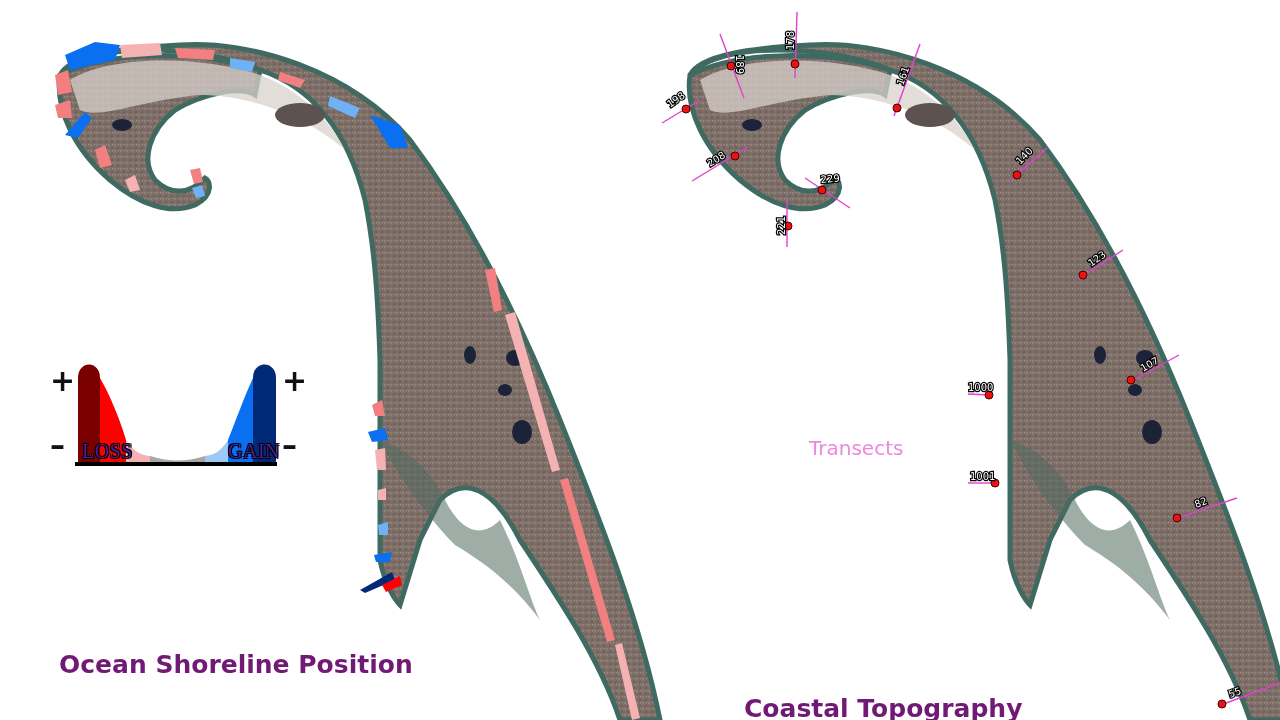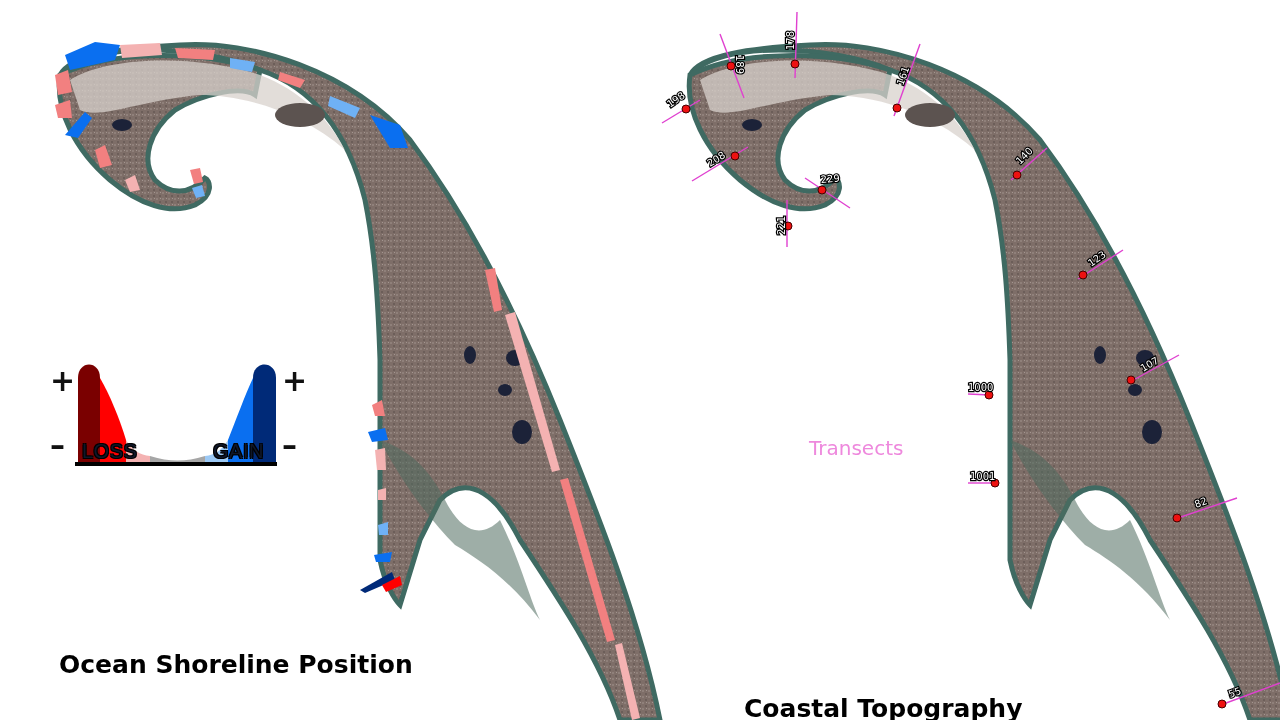--- a/index.html
+++ b/index.html
@@ -1,31 +1,31 @@
 <!DOCTYPE html>
 <html><head>
 <meta charset="utf-8">
 <style>
   html, body { margin:0; padding:0; background:#ffffff; }
   body { width:1280px; height:720px; position:relative; overflow:hidden; font-family:"DejaVu Sans", sans-serif; }
   svg.maps { position:absolute; left:0; top:0; width:1280px; height:720px; }
-  .caption { position:absolute; font-family:"DejaVu Sans", sans-serif; font-weight:bold; font-size:25px; color:#000000; white-space:nowrap; }
+  .caption { position:absolute; font-family:"DejaVu Sans", sans-serif; font-weight:bold; font-size:25px; color:#701a75; white-space:nowrap; }
   .caption.left { left:59px; top:650px; }
   .caption.right { left:744px; top:650px;margin-top:44px; }
   .transects-label { position:absolute; left:809px; top:436px; font-family:"DejaVu Sans", sans-serif; font-weight:normal; font-size:20px; color:#ee88dd; }
   .legend { position:absolute; left:48px; top:362px; width:260px; height:110px; }
   .legend .plus, .legend .minus { position:absolute; font-weight:bold; font-size:30px; line-height:30px; color:#111; }
   .legend .plus.l { left:2px; top:4px; }
   .legend .plus.r { left:234px; top:4px; }
   .legend .minus.l { left:2px; top:68px; }
   .legend .minus.r { left:234px; top:68px; }
-  .legend .word { position:absolute; top:78px; font-family:Liberation Sans, sans-serif; font-size:20px; color:#0f172a;
+  .legend .word { position:absolute; top:78px; font-family:Liberation Serif, serif; font-size:20px; color:#4c1d95;
     text-shadow:-1px -1px 0 #000,1px -1px 0 #000,-1px 1px 0 #000,1px 1px 0 #000; letter-spacing:0.5px; }
   .legend .word.loss { left:34px; }
-  .legend .word.gain { left:165px; }
+  .legend .word.gain { left:180px; }
   .tlabel { font-family:"DejaVu Sans", sans-serif; font-size:10px; fill:#fff; stroke:#000; stroke-width:2.4px; paint-order:stroke; }
 </style>
 </head>
 <body>
 
 <svg class="maps" viewBox="0 0 1280 720" xmlns="http://www.w3.org/2000/svg">
   <defs>
     <pattern id="terrain" width="6" height="6" patternUnits="userSpaceOnUse">
       <rect width="6" height="6" fill="#7e6e68"></rect>
       <rect x="0" y="0" width="2" height="2" fill="#8f807a"></rect>

